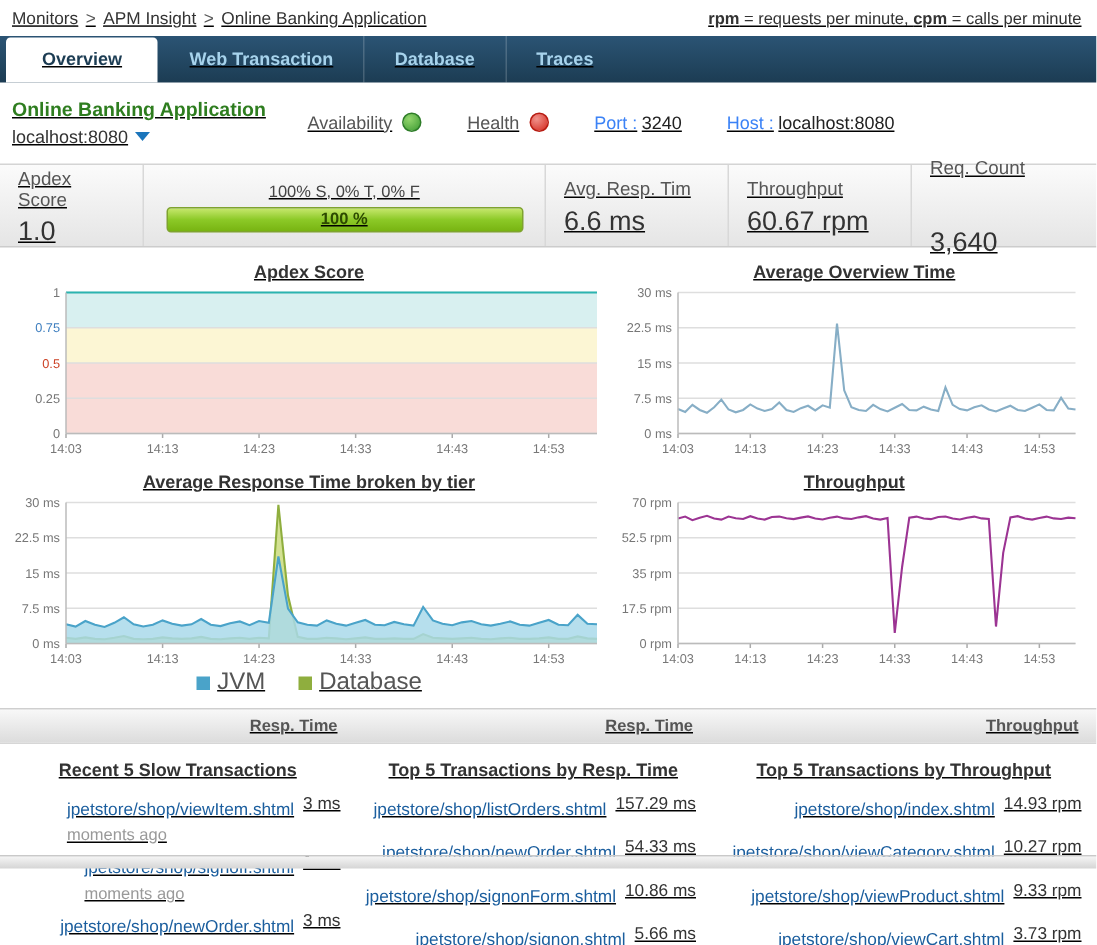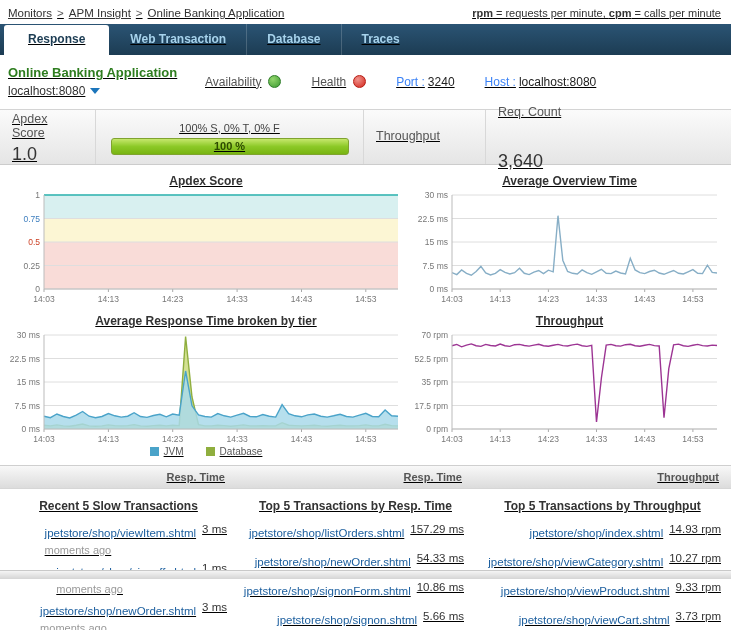--- a/index.html
+++ b/index.html
@@ -63,21 +63,21 @@
     font-size:11px; font-weight:bold; color:#2d4a00; }
 
   
   .charts { display:grid; grid-template-columns:400px 1fr; column-gap:8px;
     row-gap:6px; padding:6px 6px 8px; }
   .chart-box h3 { text-align:center; font-size:12px; color:#333;
     margin:3px 0 1px; font-weight:bold; }
   .chart-plot { width:100%; }
   .chart-plot svg { display:block; }
   svg text { font-family:"Liberation Sans", sans-serif; }
-  .legend { display:flex; justify-content:center; gap:22px; font-size:10px;
+  .legend { display:flex; justify-content:center; gap:22px; font-size:16px;
     color:#555; margin-top:1px; }
   .legend-item { display:inline-flex; align-items:center; }
   .legend-item .sw { width:9px; height:9px; display:inline-block; margin-right:5px; }
 
   
   .tx-header { display:grid; grid-template-columns:237px 237px 257px;
     height:24px; align-items:center;
     background:linear-gradient(#f8f8f8,#dcdcdc);
     border-top:1px solid #cfcfcf; border-bottom:1px solid #d6d6d6;
     font-size:11px; font-weight:bold; color:#555; }
@@ -103,21 +103,21 @@
   <div class="topbar">
     <div class="crumbs">
       <a>Monitors</a><span class="sep">&gt;</span><a>APM Insight</a><span class="sep">&gt;</span><span class="cur">Online Banking Application</span>
     </div>
     <div class="note">
       <b>rpm</b><span> = requests per minute, </span><b>cpm</b><span> = calls per minute</span>
     </div>
   </div>
 
   <nav class="tabs">
-    <div class="tab active">Response</div>
+    <div class="tab active">Overview</div>
     <div class="tab">Web Transaction</div>
     <div class="tab">Database</div>
     <div class="tab">Traces</div>
   </nav>
 
   <section class="appbar">
     <div class="app-left">
       <div class="app-name">Online Banking Application</div>
       <div class="app-host">
         <span>localhost:8080</span>
@@ -144,22 +144,27 @@
 
   <section class="metrics">
     <div class="m-cell m-apdex">
       <div class="m-label">Apdex Score</div>
       <div class="m-value">1.0</div>
     </div>
     <div class="m-cell m-bar">
       <div class="bar-caption">100% S, 0% T, 0% F</div>
       <div class="pbar">100 %</div>
     </div>
+    <div class="m-cell m-avg">
+      <div class="m-label">Avg. Resp. Tim</div>
+      <div class="m-value">6.6 ms</div>
+    </div>
     <div class="m-cell m-thr">
       <div class="m-label">Throughput</div>
+      <div class="m-value">60.67 rpm</div>
     </div>
     <div class="m-cell m-req">
       <div class="m-label">Req. Count</div>
       <div class="m-value">3,640</div>
     </div>
   </section>
 
   <section class="charts">
     <div class="chart-box">
       <h3>Apdex Score</h3>

